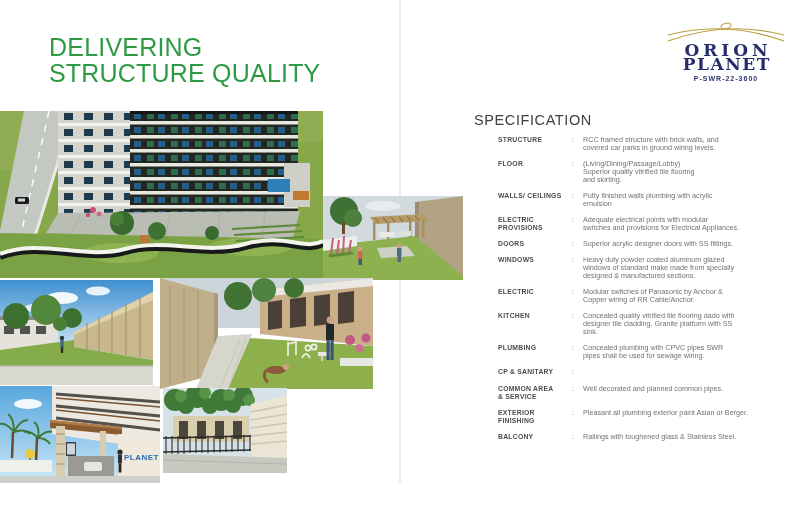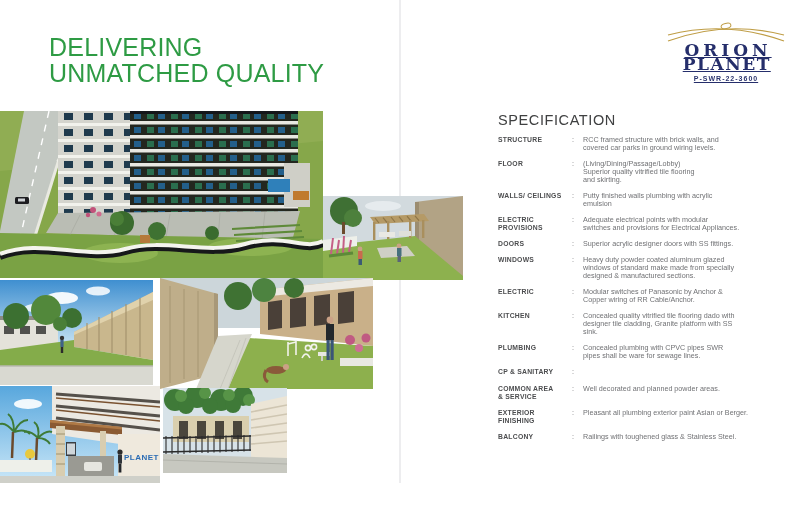--- a/index.html
+++ b/index.html
@@ -8,30 +8,30 @@
     font-family:"Liberation Sans",sans-serif;
   }
   
   .fold-line{position:absolute;left:399px;top:0;width:2px;height:517px;background:#ededef;}
 
   
   .headline{position:absolute;left:49px;top:34px;color:#2e9b44;
     font-size:25px;line-height:26px;letter-spacing:0.2px;font-weight:400;}
 
   
-  .logo{position:absolute;left:663px;top:20px;width:126px;text-align:center;color:#252e6b;text-decoration:underline;}
+  .logo{position:absolute;left:663px;top:20px;width:126px;text-align:center;color:#252e6b;}
   .logo .arcs{display:block;margin:0 auto -3px auto;}
   .logo .word{font-family:"DejaVu Serif","Liberation Serif",serif;font-weight:700;
     font-size:17px;line-height:14px;color:#252e6b;}
   .logo .word.orion{letter-spacing:4px;text-indent:4px;}
   .logo .word.planet{letter-spacing:1.5px;text-indent:1.5px;}
   .logo .code{margin-top:4px;font-size:7px;font-weight:700;letter-spacing:1px;color:#2b346e;}
 
   
-  .spec-heading{position:absolute;left:498px;top:112px;font-size:14.5px;color:#3f4041;
+  .spec-heading{position:absolute;left:474px;top:112px;font-size:14.5px;color:#3f4041;
     letter-spacing:0.6px;font-weight:400;}
   .spec-list{position:absolute;left:498px;top:136px;width:294px;}
   .spec-row{display:flex;align-items:flex-start;margin-bottom:8.5px;}
   .spec-label{width:74px;flex:0 0 74px;font-size:6.8px;font-weight:700;color:#4c4d4f;
     letter-spacing:0.25px;line-height:7.8px;white-space:pre-line;}
   .spec-colon{width:11px;flex:0 0 11px;font-size:7.2px;color:#707174;line-height:7.8px;text-align:left;}
   .spec-desc{flex:1;font-size:7.2px;color:#707174;line-height:7.8px;white-space:pre-line;}
 
   
   figure{margin:0;padding:0;position:absolute;}
@@ -45,21 +45,21 @@
 </style>
 </head>
 <body>
 
 <div id="canvas">
 
   <div class="fold-line"></div>
 
   <div class="headline">
     <div>DELIVERING</div>
-    <div>UNMATCHED QUALITY</div>
+    <div>STRUCTURE QUALITY</div>
   </div>
 
   <div class="logo">
     <svg class="arcs" width="120" height="26" viewBox="0 0 120 26">
       <path d="M2,21 Q60,0 118,15" fill="none" stroke="#bf9d45" stroke-width="1.2"></path>
       <path d="M2,15 Q60,0 118,21" fill="none" stroke="#bf9d45" stroke-width="1.2"></path>
       <ellipse cx="60" cy="6" rx="5" ry="2.6" fill="none" stroke="#bf9d45" stroke-width="1" transform="rotate(-14 60 6)"></ellipse>
     </svg>
     <div class="word orion">ORION</div>
     <div class="word planet">PLANET</div>
@@ -124,33 +124,33 @@
       <div class="spec-colon">:</div>
       <div class="spec-desc">Concealed quality vitrified tile flooring dado with
 designer tile cladding, Granite platform with SS
 sink.</div>
     </div>
 
     <div class="spec-row">
       <div class="spec-label">PLUMBING</div>
       <div class="spec-colon">:</div>
       <div class="spec-desc">Concealed plumbing with CPVC pipes SWR
-pipes shall be ware for sewage lines.</div>
+pipes shall be used for sewage wiring.</div>
     </div>
 
     <div class="spec-row">
       <div class="spec-label">CP &amp; SANITARY</div>
       <div class="spec-colon">:</div>
     </div>
 
     <div class="spec-row">
       <div class="spec-label">COMMON AREA
 &amp; SERVICE</div>
       <div class="spec-colon">:</div>
-      <div class="spec-desc">Well decorated and planned powder areas.</div>
+      <div class="spec-desc">Well decorated and planned common pipes.</div>
     </div>
 
     <div class="spec-row">
       <div class="spec-label">EXTERIOR
 FINISHING</div>
       <div class="spec-colon">:</div>
       <div class="spec-desc">Pleasant all plumbing exterior paint Asian or Berger.</div>
     </div>
 
     <div class="spec-row">

